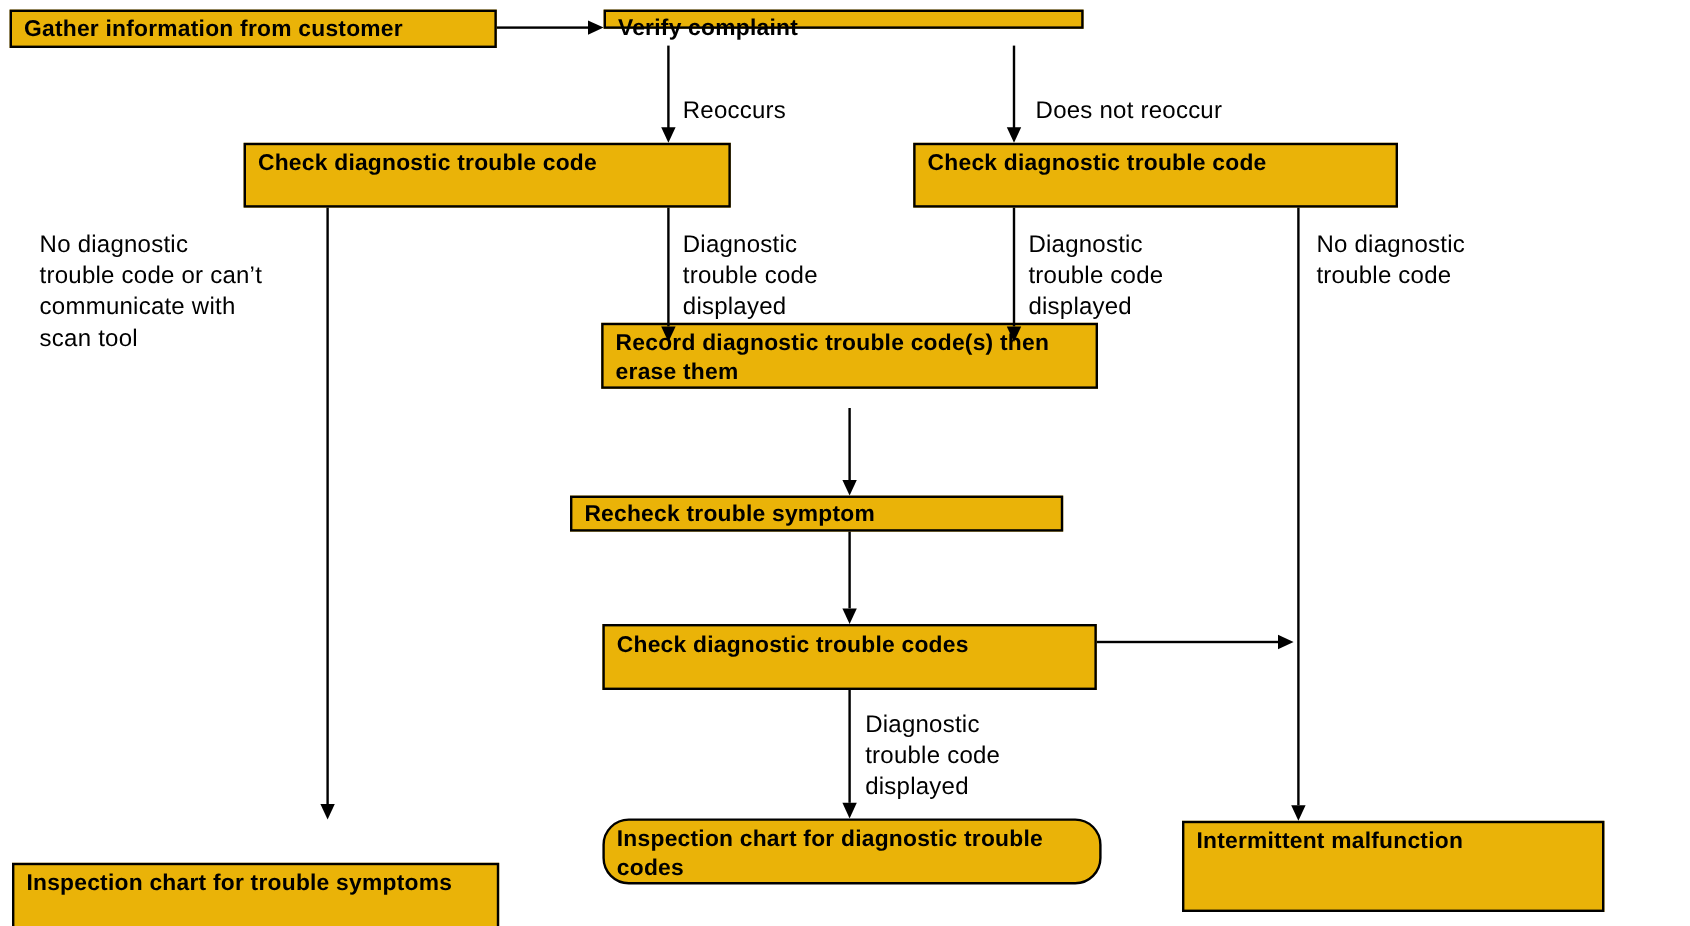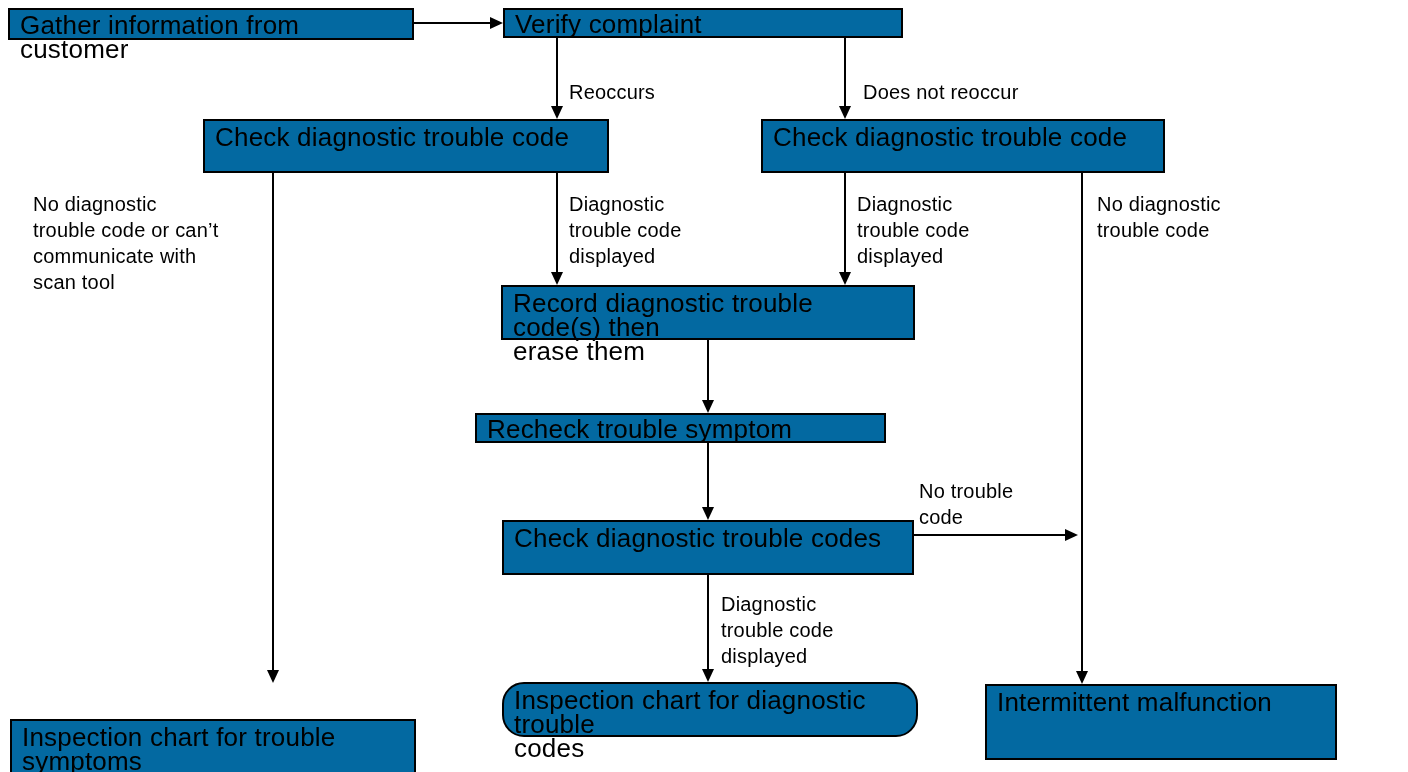--- a/index.html
+++ b/index.html
@@ -13,23 +13,23 @@
     height: 772px;
     background: #ffffff;
     font-family: "Liberation Sans", "DejaVu Sans", sans-serif;
     color: #000000;
     overflow: hidden;
   }
   .flow-box {
     position: absolute;
     box-sizing: border-box;
     border: 2px solid #000000;
-    background: #0369a1;
-    font-weight: normal;
-    font-size: 26px;
+    background: #eab308;
+    font-weight: bold;
+    font-size: 19px;
     line-height: 24px;
     padding: 4px 10px;
     white-space: pre-line;
     letter-spacing: 0.2px;
   }
   .edge-label {
     position: absolute;
     font-size: 20px;
     line-height: 26px;
     white-space: pre-line;
@@ -57,24 +57,24 @@
     position: absolute;
     width: 0;
     height: 0;
     border-top: 6px solid transparent;
     border-bottom: 6px solid transparent;
     border-left: 13px solid #000000;
   }
 
   
   #box-gather            { left: 8px;    top: 8px;   width: 406px;  height: 32px;  padding-top: 3px; }
-  #box-verify            { left: 503px;  top: 8px;   width: 400px;  height: 30px;  padding-top: 2px; }
+  #box-verify            { left: 503px;  top: 8px;   width: 400px;  height: 16px;  padding-top: 2px; }
   #box-check-left        { left: 203px;  top: 119px; width: 406px;  height: 54px; }
   #box-check-right       { left: 761px;  top: 119px; width: 404px;  height: 54px; }
-  #box-record            { left: 501px;  top: 285px; width: 414px;  height: 55px; }
+  #box-record            { left: 501px;  top: 269px; width: 414px;  height: 55px; }
   #box-recheck           { left: 475px;  top: 413px; width: 411px;  height: 30px;  padding-top: 2px; }
   #box-check-codes       { left: 502px;  top: 520px; width: 412px;  height: 55px; }
   #box-insp-symptoms     { left: 10px;   top: 683px; width: 406px;  height: 55px; margin-top: 36px; }
   #box-insp-codes        { left: 502px;  top: 682px; width: 416px;  height: 55px; border-radius: 22px; }
   #box-intermittent      { left: 985px;  top: 684px; width: 352px;  height: 76px; }
 
   
   #lbl-reoccurs          { left: 569px;  top: 79px; }
   #lbl-does-not-reoccur  { left: 863px;  top: 79px; }
   #lbl-no-dtc-left       { left: 33px;   top: 191px; }
@@ -143,22 +143,20 @@
 communicate with
 scan tool</div>
   <div class="edge-label" id="lbl-dtc-disp-left">Diagnostic
 trouble code
 displayed</div>
   <div class="edge-label" id="lbl-dtc-disp-right">Diagnostic
 trouble code
 displayed</div>
   <div class="edge-label" id="lbl-no-dtc-right">No diagnostic
 trouble code</div>
-  <div class="edge-label" id="lbl-no-trouble-code">No trouble
-code</div>
   <div class="edge-label" id="lbl-dtc-disp-bottom">Diagnostic
 trouble code
 displayed</div>
 
   <div class="hline" id="ln-gather-verify"></div>
   <div class="arrow-right" id="ah-gather-verify"></div>
 
   <div class="vline" id="ln-verify-left"></div>
   <div class="arrow-down" id="ah-verify-left"></div>
 

